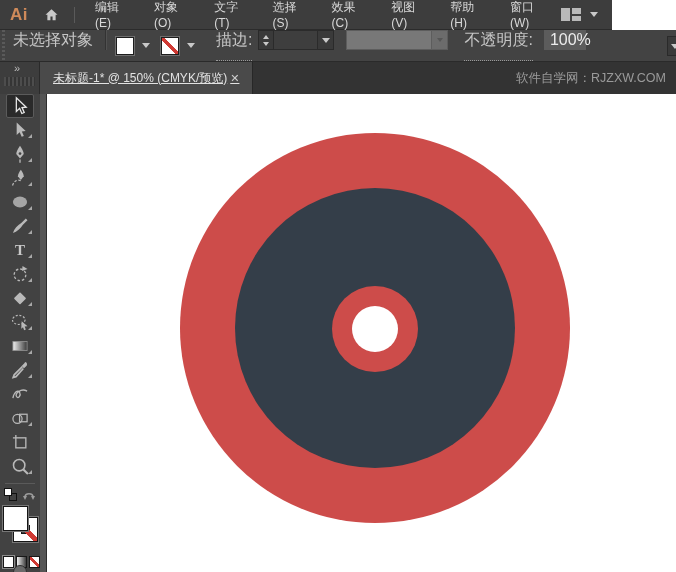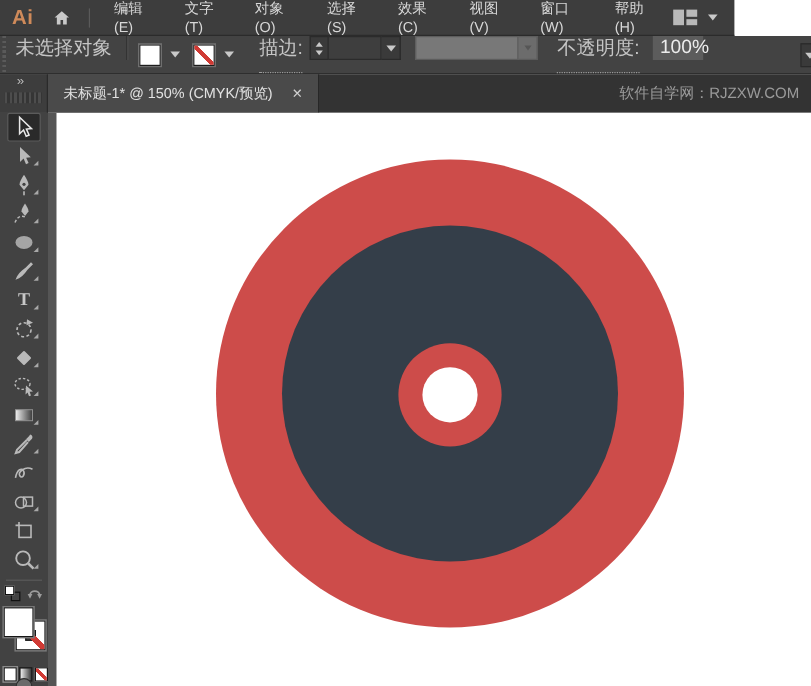--- a/index.html
+++ b/index.html
@@ -72,22 +72,22 @@
   .cut-chevron{ position:absolute; right:-7px; top:6px; width:16px; height:20px; background:#3a3a3a;
     border:1px solid #2a2a2a; display:flex; align-items:center; justify-content:center; }
 
   
   .tab-bar{ position:absolute; left:0; top:62px; width:676px; height:32px; background:#333333; }
   .dock-header{ position:absolute; left:0; top:0; width:40px; height:32px; background:#3d3d3d; border-right:1px solid #2a2a2a; }
   .collapse{ position:absolute; left:14px; top:0px; color:#bdbdbd; font-size:11px; letter-spacing:-1px; }
   .ribs{ position:absolute; left:4px; top:15px; width:31px; height:9px;
     background:repeating-linear-gradient(90deg,#4d4d4d 0 2px,#353535 2px 4px); }
   .doc-tab{ position:absolute; left:40px; top:0; height:32px; background:#4a4a4a;
-    display:flex; align-items:center; padding:0 13px; gap:16px; color:#e2e2e2; font-size:12px;
-    border-right:1px solid #272727; }
+    display:flex; align-items:center; padding:0 13px; gap:3px; color:#e2e2e2; font-size:12px;
+    border-right:1px solid #272727;text-decoration:underline; }
   .tab-close{ color:#cfcfcf; font-size:11px; }
   .watermark{ position:absolute; right:10px; top:0; height:32px; display:flex; align-items:center;
     color:#9a9a9a; font-size:12.5px; }
 
   
   .toolbar{ position:absolute; left:0; top:94px; width:40px; height:478px; background:#424242; }
   .tool{ width:40px; height:24px; display:flex; align-items:center; justify-content:center; position:relative; }
   .tool svg, .tool .tglyph{ position:relative; z-index:1; }
   .tool.selected::before{ content:""; position:absolute; left:6px; right:6px; top:0px; bottom:0px;
     background:#2a2a2a; border:1px solid #5b5b5b; border-radius:2px; }
@@ -133,27 +133,27 @@
 
 <div class="menu-bar">
   <span class="ai-logo">Ai</span>
   <span class="home-btn">
     <svg width="17" height="16" viewBox="0 0 24 24">
       <path d="M12 3.5 L21 11.5 H18.2 V20 H13.6 V14.4 H10.4 V20 H5.8 V11.5 H3 Z" fill="#c9c9c9"></path>
     </svg>
   </span>
   <span class="vsep-menu"></span>
   <span class="menu-item">编辑(E)</span>
+  <span class="menu-item">对象(O)</span>
   <span class="menu-item">文字(T)</span>
-  <span class="menu-item">对象(O)</span>
   <span class="menu-item">选择(S)</span>
   <span class="menu-item">效果(C)</span>
   <span class="menu-item">视图(V)</span>
+  <span class="menu-item">帮助(H)</span>
   <span class="menu-item">窗口(W)</span>
-  <span class="menu-item">帮助(H)</span>
   <span class="workspace">
     <span class="ws-icon">
         <span class="a"></span>
         <span class="b"></span>
         <span class="c"></span>
       </span>
     <span class="chev-down"></span>
   </span>
 </div>
 

